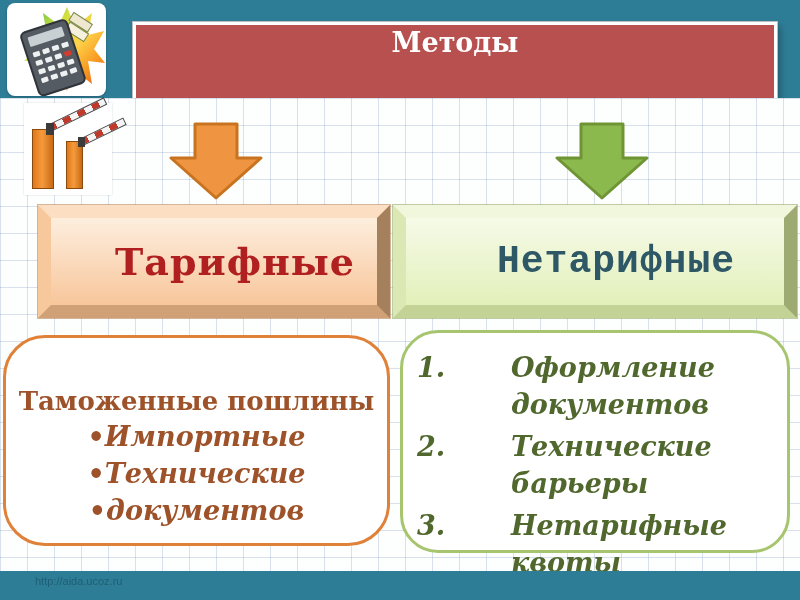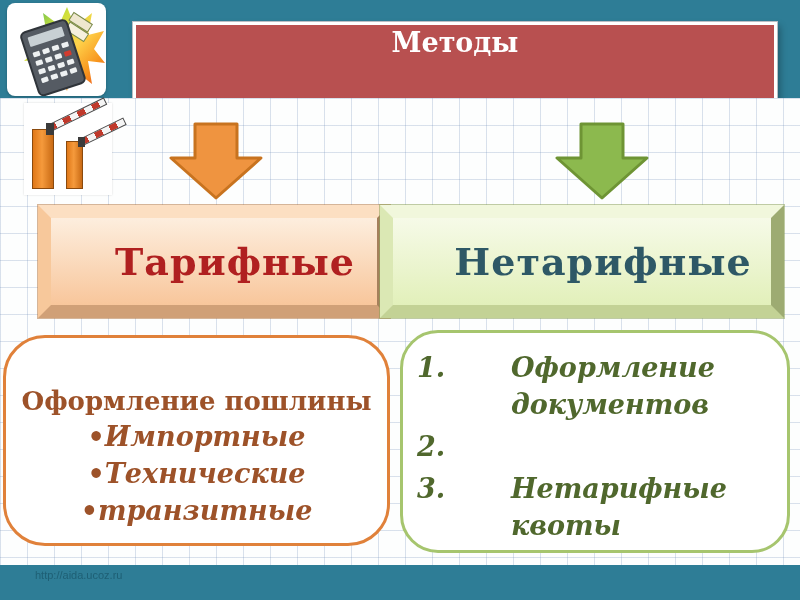--- a/index.html
+++ b/index.html
@@ -58,46 +58,47 @@
     font-weight:bold;font-size:38px;letter-spacing:1px;padding-left:42px;
   }
   .btn-tariff{
     left:38px;top:205px;width:352px;
     border-top-color:#fcdfc2;border-left-color:#f7c89b;border-right-color:#a5805c;border-bottom-color:#d0a077;
     background:linear-gradient(180deg,#fdeede,#f8c69b);
     outline:1px solid rgba(180,120,70,.55);
     color:#b02020;
   }
   .btn-nontariff{
-    left:380px;top:205px;width:404px;
+    left:393px;top:205px;width:404px;
     border-top-color:#f1f7dc;border-left-color:#dbe8b4;border-right-color:#9dab72;border-bottom-color:#c3d295;
     background:linear-gradient(180deg,#f6fae8,#e2f0ba);
     outline:1px solid rgba(140,160,90,.55);
     color:#2e5866;
+    font-family:Liberation Mono, monospace;
   }
   
   .round-box{position:absolute;background:#ffffff;box-sizing:border-box;}
   .box-left{
     left:3px;top:335px;width:387px;height:211px;
     border:3px solid #e0813a;border-radius:42px;
     color:#9d5229;text-align:center;padding-top:46px;
   }
   .box-left .box-title{font-weight:bold;font-size:26px;line-height:34px;}
   .box-left .bullet-line{font-weight:bold;font-style:italic;font-size:27px;line-height:37px;}
   .box-right{
     left:400px;top:330px;width:390px;height:223px;
     border:3px solid #a6c56e;border-radius:38px;
     color:#50682d;padding:16px 14px 0 14px;
   }
   .nt-row{display:flex;margin-bottom:5px;font-weight:bold;font-style:italic;font-size:27px;line-height:37px;}
   .nt-num{width:50px;flex:0 0 50px;}
   .nt-text{width:268px;margin-left:44px;}
   
   .footer{
-    position:absolute;left:0;bottom:12px;width:800px;height:23px;background:#2e7d96;
+    position:absolute;left:0;bottom:0;width:800px;height:29px;background:#2e7d96;
   }
   .footer-url{
     position:absolute;left:35px;top:4px;
     font-family:"Liberation Sans",sans-serif;font-size:11px;color:#1e5f74;
   }
 </style>
 </head>
 <body>
 
 <div class="slide">
@@ -166,33 +167,34 @@
   </svg>
 
   <div class="btn3d btn-tariff">
     <span>Тарифные</span>
   </div>
   <div class="btn3d btn-nontariff">
     <span>Нетарифные</span>
   </div>
 
   <div class="round-box box-left">
-    <div class="box-title">Оформление пошлины</div>
+    <div class="box-title">Таможенные пошлины</div>
     <div class="bullet-line"><span>•</span><span>Импортные</span></div>
     <div class="bullet-line"><span>•</span><span>Технические</span></div>
-    <div class="bullet-line"><span>•</span><span>транзитные</span></div>
+    <div class="bullet-line"><span>•</span><span>документов</span></div>
   </div>
 
   <div class="round-box box-right">
     <div class="nt-row">
       <span class="nt-num">1.</span>
       <span class="nt-text">Оформление документов</span>
     </div>
     <div class="nt-row">
       <span class="nt-num">2.</span>
+      <span class="nt-text">Технические барьеры</span>
     </div>
     <div class="nt-row">
       <span class="nt-num">3.</span>
       <span class="nt-text">Нетарифные квоты</span>
     </div>
   </div>
 
   <div class="footer">
     <span class="footer-url">http://aida.ucoz.ru</span>
   </div>

